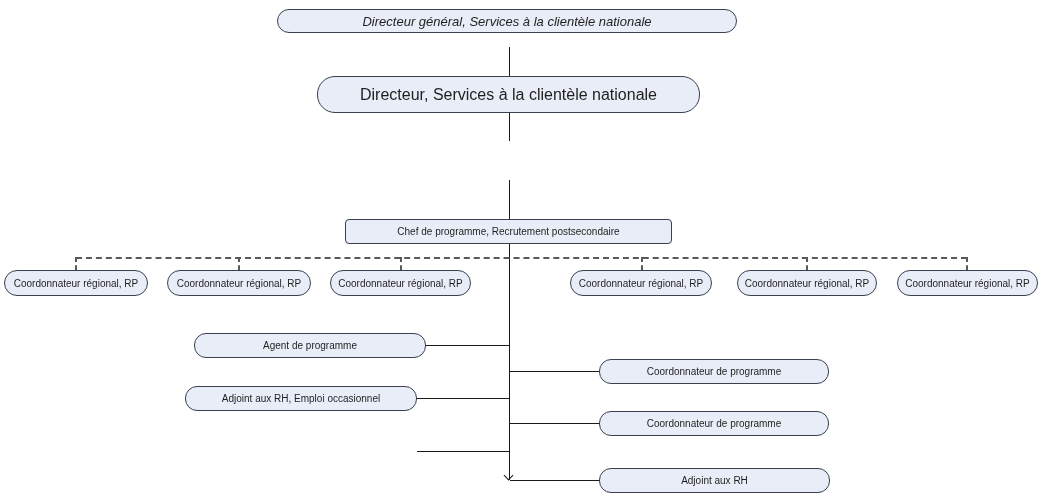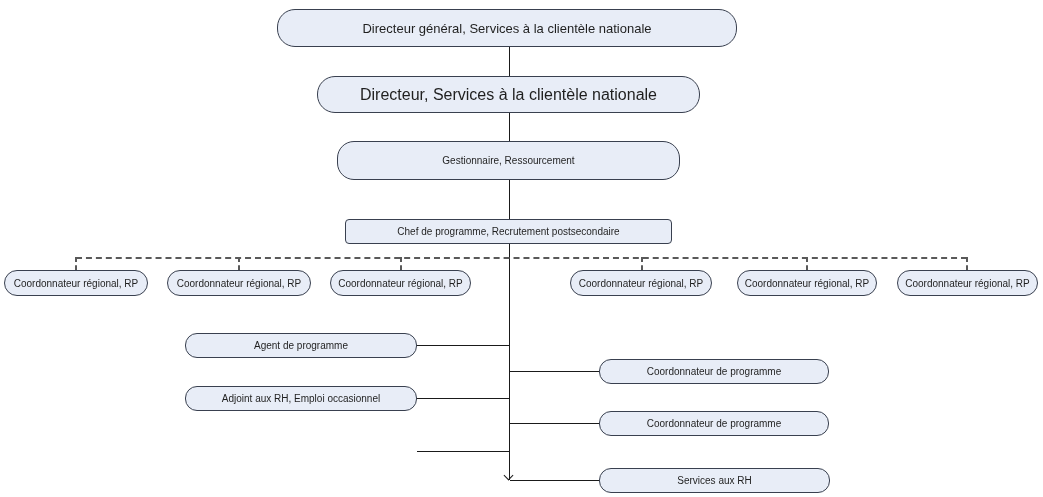--- a/index.html
+++ b/index.html
@@ -83,31 +83,28 @@
   <div class="dash-v" style="left:966px; top:257px; height:13px;"></div>
 
   <div class="hline" style="left:417px; top:345px; width:92px;"></div>
   <div class="hline" style="left:417px; top:398px; width:92px;"></div>
   <div class="hline" style="left:417px; top:451px; width:92px;"></div>
 
   <div class="hline" style="left:510px; top:371px; width:89px;"></div>
   <div class="hline" style="left:510px; top:423px; width:89px;"></div>
   <div class="hline" style="left:510px; top:480px; width:89px;"></div>
 
-  <div class="node" style="left:277px; top:9px; width:460px; height:38px; border-radius:18px; font-size:13px;">
+  <div class="node" style="left:277px; top:9px; width:460px; height:24px; border-radius:18px; font-size:13px;font-style:italic;">
     <span>Directeur général, Services à la clientèle nationale</span>
   </div>
 
   <div class="node" style="left:317px; top:76px; width:383px; height:37px; border-radius:18px; font-size:16px;">
     <span>Directeur, Services à la clientèle nationale</span>
   </div>
 
-  <div class="node" style="left:337px; top:141px; width:343px; height:39px; border-radius:17px; font-size:10px;">
-    <span>Gestionnaire, Ressourcement</span>
-  </div>
 
   <div class="node" style="left:345px; top:219px; width:327px; height:25px; border-radius:4px; font-size:10px;">
     <span>Chef de programme, Recrutement postsecondaire</span>
   </div>
 
   <div class="node" style="left:4px; top:270px; width:144px; height:26px; border-radius:13px; font-size:10px;">
     <span>Coordonnateur régional, RP</span>
   </div>
   <div class="node" style="left:167px; top:270px; width:144px; height:26px; border-radius:13px; font-size:10px;">
     <span>Coordonnateur régional, RP</span>
@@ -118,30 +115,30 @@
   <div class="node" style="left:570px; top:270px; width:142px; height:26px; border-radius:13px; font-size:10px;">
     <span>Coordonnateur régional, RP</span>
   </div>
   <div class="node" style="left:737px; top:270px; width:140px; height:26px; border-radius:13px; font-size:10px;">
     <span>Coordonnateur régional, RP</span>
   </div>
   <div class="node" style="left:897px; top:270px; width:141px; height:26px; border-radius:13px; font-size:10px;">
     <span>Coordonnateur régional, RP</span>
   </div>
 
-  <div class="node" style="left:185px; top:333px; width:232px; height:25px; border-radius:12px; font-size:10px;">
+  <div class="node" style="left:194px; top:333px; width:232px; height:25px; border-radius:12px; font-size:10px;">
     <span>Agent de programme</span>
   </div>
   <div class="node" style="left:185px; top:386px; width:232px; height:25px; border-radius:12px; font-size:10px;">
     <span>Adjoint aux RH, Emploi occasionnel</span>
   </div>
 
   <div class="node" style="left:599px; top:359px; width:230px; height:25px; border-radius:12px; font-size:10px;">
     <span>Coordonnateur de programme</span>
   </div>
   <div class="node" style="left:599px; top:411px; width:230px; height:25px; border-radius:12px; font-size:10px;">
     <span>Coordonnateur de programme</span>
   </div>
   <div class="node" style="left:599px; top:468px; width:231px; height:25px; border-radius:12px; font-size:10px;">
-    <span>Services aux RH</span>
+    <span>Adjoint aux RH</span>
   </div>
 
 </div>
 
 </body></html>

